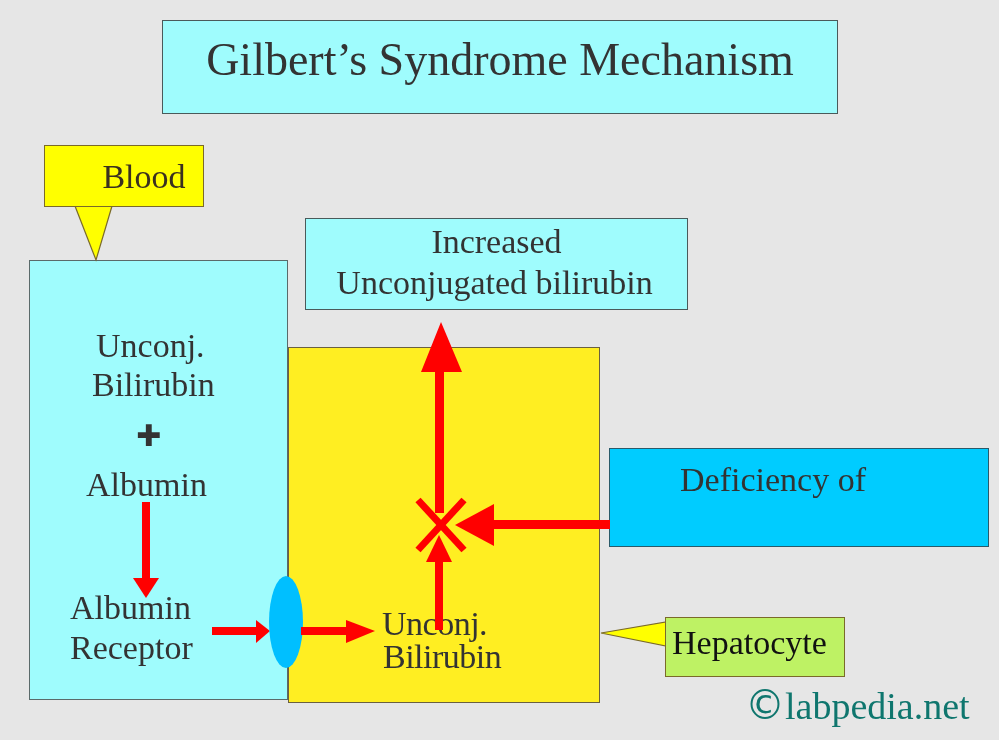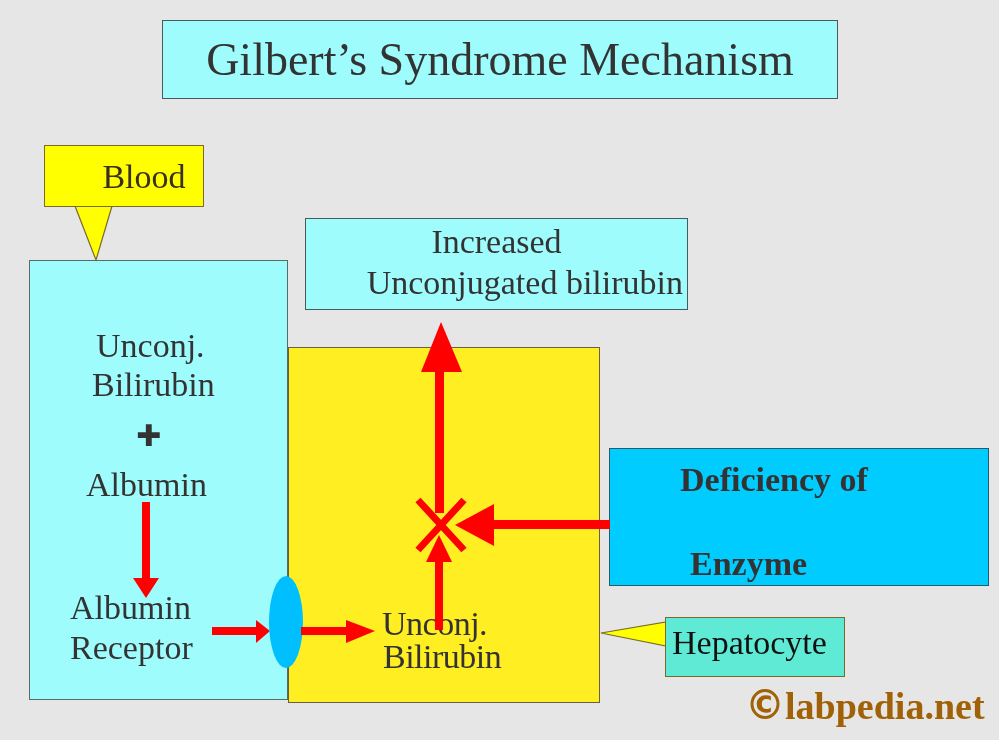--- a/index.html
+++ b/index.html
@@ -1,28 +1,28 @@
 <!DOCTYPE html>
 <html><head>
 <meta charset="utf-8">
 <style>
   html, body { margin: 0; padding: 0; }
   body { width: 999px; height: 740px; background: #e6e6e6; position: relative; overflow: hidden;
          font-family: "Liberation Serif", serif; color: #333333; }
   .box { position: absolute; box-sizing: border-box; border: 1.5px solid #4a5a5a; }
   .txt { position: absolute; white-space: nowrap; font-family: "Liberation Serif", serif; }
-  #title-box { left: 162px; top: 20px; width: 676px; height: 79px; background: #9ffcfd; }
+  #title-box { left: 162px; top: 20px; width: 676px; height: 94px; background: #9ffcfd; }
   #title-text { left: 0; right: 0; top: 12px; text-align: center; font-size: 46px; color: #333; }
   #blood-box { left: 44px; top: 145px; width: 160px; height: 62px; background: #ffff00; border-color: #7a6a2a; }
   #blood-text { left: 0; right: 0; top: 12px; text-align: center; font-size: 34px; color: #3a3020; padding-left: 40px; }
   #blood-cell { left: 29px; top: 260px; width: 259px; height: 440px; background: #9ffcfd; border-color: #5a6a6a; }
   #hepatocyte-cell { left: 288px; top: 347px; width: 312px; height: 356px; background: #ffee22; border-color: #6a6040; }
   #result-box { left: 305px; top: 218px; width: 383px; height: 92px; background: #9ffcfd; }
-  #enzyme-box { left: 609px; top: 448px; width: 380px; height: 138px; background: #00ccff; border-color: #2a5a6a; font-weight: bold; }
-  #hep-label-box { left: 665px; top: 617px; width: 180px; height: 60px; background: #5eead4; border-color: #7a6a2a; }
+  #enzyme-box { left: 609px; top: 448px; width: 380px; height: 99px; background: #00ccff; border-color: #2a5a6a; }
+  #hep-label-box { left: 665px; top: 617px; width: 180px; height: 60px; background: #bef264; border-color: #7a6a2a; }
   .t34 { font-size: 34px; color: #333; }
   svg#overlay { position: absolute; left: 0; top: 0; }
 </style>
 </head>
 <body>
 
 <div class="box" id="title-box">
   <div class="txt" id="title-text">Gilbert’s Syndrome Mechanism</div>
 </div>
 
@@ -35,26 +35,25 @@
   <div class="txt t34" style="left:40px; top:368px;">Receptor</div>
 </div>
 
 <div class="box" id="hepatocyte-cell">
   <div class="txt t34" style="left:93px; top:257px; letter-spacing:-0.5px;">Unconj.</div>
   <div class="txt t34" style="left:94px; top:290px; letter-spacing:-0.5px;">Bilirubin</div>
 </div>
 
 <div class="box" id="result-box">
   <div class="txt t34" style="left:0; right:0; text-align:center; top:4px;">Increased</div>
-  <div class="txt t34" style="left:0; right:4px; text-align:right; top:45px;">Unconjugated bilirubin</div>
+  <div class="txt t34" style="left:0; right:4px; text-align:center; top:45px;">Unconjugated bilirubin</div>
 </div>
 
 <div class="box" id="enzyme-box">
   <div class="txt t34" style="left:70px; top:12px;">Deficiency of</div>
-  <div class="txt t34" style="left:80px; top:96px;">Enzyme</div>
 </div>
 
 <svg id="overlay" width="999" height="740">
 
   <polygon points="75,206 112,206 96,260" fill="#ffff00" stroke="#7a6a2a" stroke-width="1.2"></polygon>
 
   <polygon points="666,622 666,646 601,633" fill="#ffff00" stroke="#7a6a2a" stroke-width="1.2"></polygon>
 
   <g>
     <rect x="142" y="502" width="8" height="78" fill="#ff0000"></rect>
@@ -95,15 +94,15 @@
 </svg>
 
 <div class="box" id="hep-label-box">
   <div class="txt" style="left:6px; top:6px; font-size:34px; color:#111;">Hepatocyte</div>
 </div>
 
 <div class="box" id="blood-box">
   <div class="txt" id="blood-text">Blood</div>
 </div>
 
-<div class="txt" style="left:745px; top:685px; font-size:40px; color:#a16207; line-height:1;font-weight:bold;">
+<div class="txt" style="left:745px; top:685px; font-size:40px; color:#0f766e; line-height:1;">
   <span style="font-family:'DejaVu Sans',sans-serif; font-size:40px;">©</span><span style="font-size:38px;">labpedia.net</span>
 </div>
 
 </body></html>

